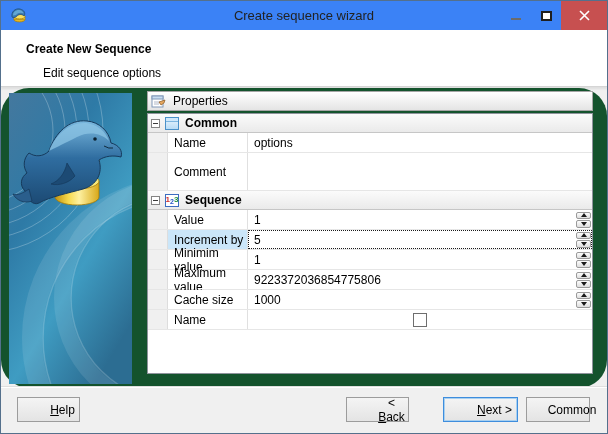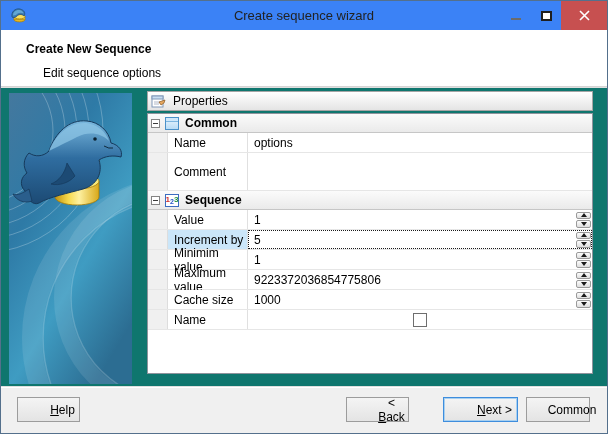--- a/index.html
+++ b/index.html
@@ -21,21 +21,21 @@
   .min-glyph { width:10px; height:2px; background:#6b6b6b; margin-top:6px; }
   .max-glyph { width:11px; height:10px; border:2px solid #1f1f1f; background:#fff; }
 
   
   .header { position:absolute; left:0; top:29px; width:100%; height:57px; background:#ffffff;
             border-bottom:1px solid #d5d5d5; box-shadow:0 2px 2px rgba(0,0,0,0.08); }
   .h-title { position:absolute; left:25px; top:12px; font-weight:bold; }
   .h-sub   { position:absolute; left:42px; top:36px; }
 
   
-  .content { position:absolute; left:0; top:87px; width:100%; height:300px; background:#0f766e; }
+  .content { position:absolute; left:0; top:87px; width:100%; height:300px; background:#14532d;border-radius:28px; }
   .sidebar { position:absolute; left:8px; top:5px; width:123px; height:291px; }
   .sidebar svg { display:block; }
 
   .panel { position:absolute; left:146px; top:3px; width:446px; }
   .props-bar { height:20px; background:linear-gradient(#ffffff,#e4e4e4);
                border:1px solid #a5a5a5; display:flex; align-items:center; padding-left:3px; }
   .props-bar .pb-icon { width:15px; height:15px; margin-right:7px; }
   .grid { margin-top:2px; height:261px; background:#fff; border:1px solid #8e939c;
           display:flex; flex-direction:column; overflow:hidden; }
 

